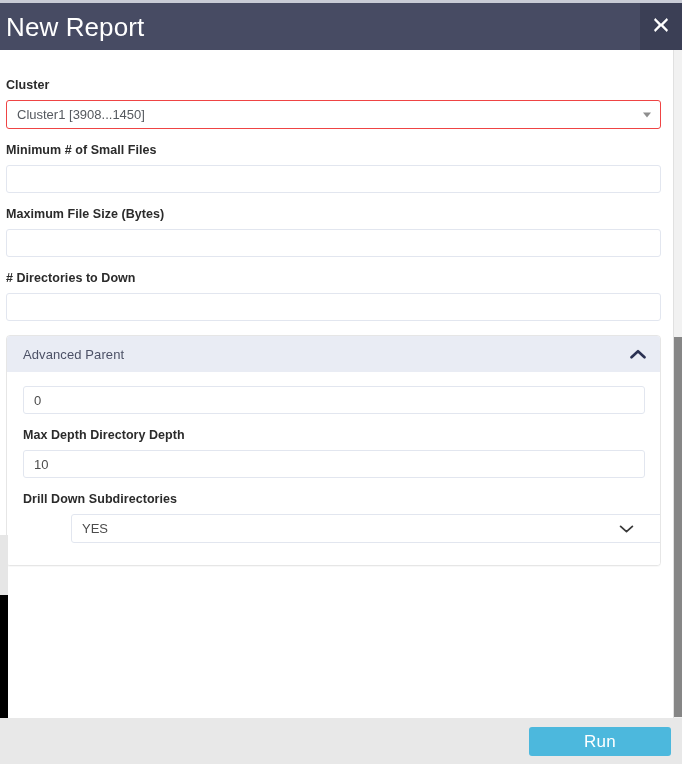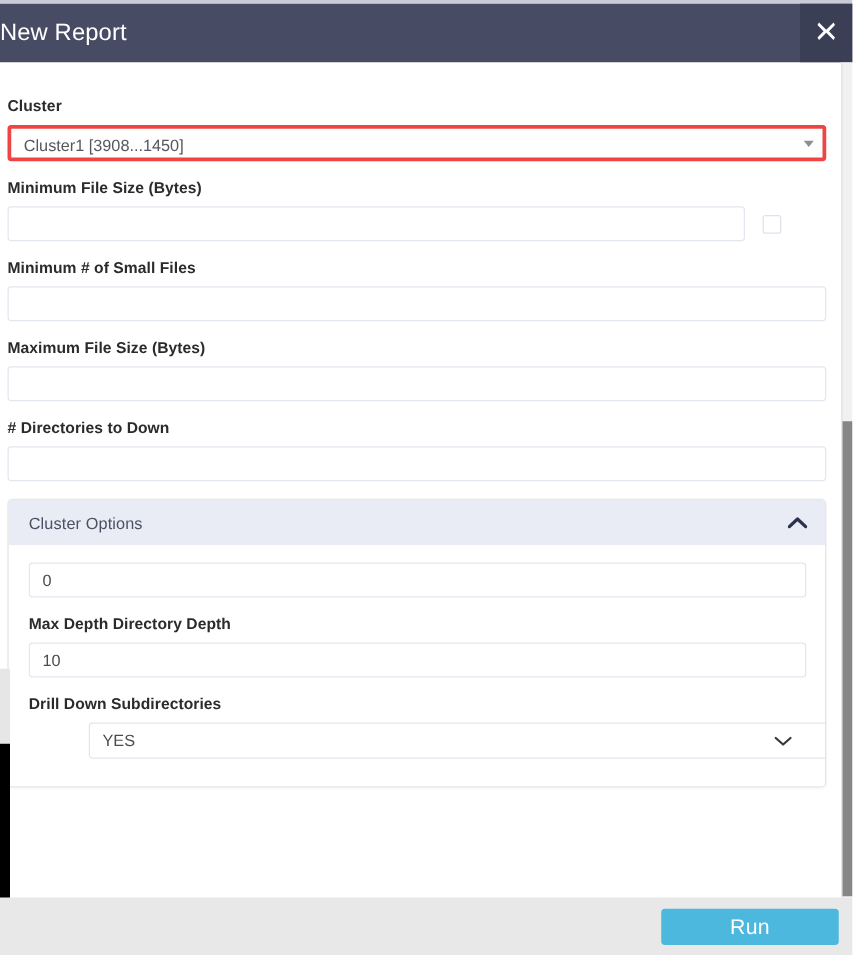--- a/index.html
+++ b/index.html
@@ -33,24 +33,24 @@
     top: 3px;
     width: 682px;
     height: 47px;
     background: #474b63;
     display: flex;
     align-items: center;
     justify-content: space-between;
   }
   .modal-title {
     color: #ffffff;
-    font-size: 19px;
+    font-size: 26px;
     font-weight: 400;
     letter-spacing: 0.1px;
-    padding-left: 1px;
+    padding-left: 7px;
     margin-left: -1px;
     line-height: 1;
     white-space: nowrap;
   }
   .close-btn {
     width: 42px;
     height: 47px;
     background: #3b3f55;
     display: flex;
     align-items: center;
@@ -111,21 +111,21 @@
   
   .select-wrap {
     position: relative;
     width: 100%;
   }
   .cluster-select {
     display: block;
     width: 100%;
     height: 29px;
     box-sizing: border-box;
-    border: 3px solid #ef4444;
+    border: 1px solid #ef4444;
     border-radius: 3px;
     background: #ffffff;
     padding: 0 26px 0 10px;
     font-family: "Liberation Sans", sans-serif;
     font-size: 13px;
     color: #55595f;
     line-height: 27px;
     white-space: nowrap;
     overflow: hidden;
     cursor: pointer;
@@ -325,46 +325,39 @@
     <div class="body-inner">
 
       <div class="field-group">
         <div class="field-label">Cluster</div>
         <div class="select-wrap">
           <div class="cluster-select">Cluster1 [3908...1450]</div>
           <span class="caret-down"></span>
         </div>
       </div>
 
-      <div class="field-group">
-        <div class="field-label">Minimum File Size (Bytes)</div>
-        <div class="row-with-check">
-          <input class="text-input" type="text" value="" style="">
-          <span class="side-checkbox"></span>
-        </div>
-      </div>
 
       <div class="field-group">
         <div class="field-label">Minimum # of Small Files</div>
         <input class="text-input" type="text" value="" style="">
       </div>
 
       <div class="field-group">
         <div class="field-label">Maximum File Size (Bytes)</div>
         <input class="text-input" type="text" value="" style="">
       </div>
 
       <div class="field-group">
         <div class="field-label"># Directories to Down</div>
         <input class="text-input" type="text" value="" style="">
       </div>
 
       <div class="adv-panel">
         <div class="adv-header">
-          <span class="adv-title">Cluster Options</span>
+          <span class="adv-title">Advanced Parent</span>
           <span class="chevron-up">
             <svg width="16" height="11" viewBox="0 0 16 11" aria-hidden="true">
               <path d="M1.5 8.3 L8 2.2 L14.5 8.3" stroke="#2b3152" stroke-width="2.6" fill="none" stroke-linecap="round" stroke-linejoin="round"></path>
             </svg>
           </span>
         </div>
         <div class="adv-content">
 
           <div class="field-group">
             <input class="text-input" type="text" value="0" style="">

